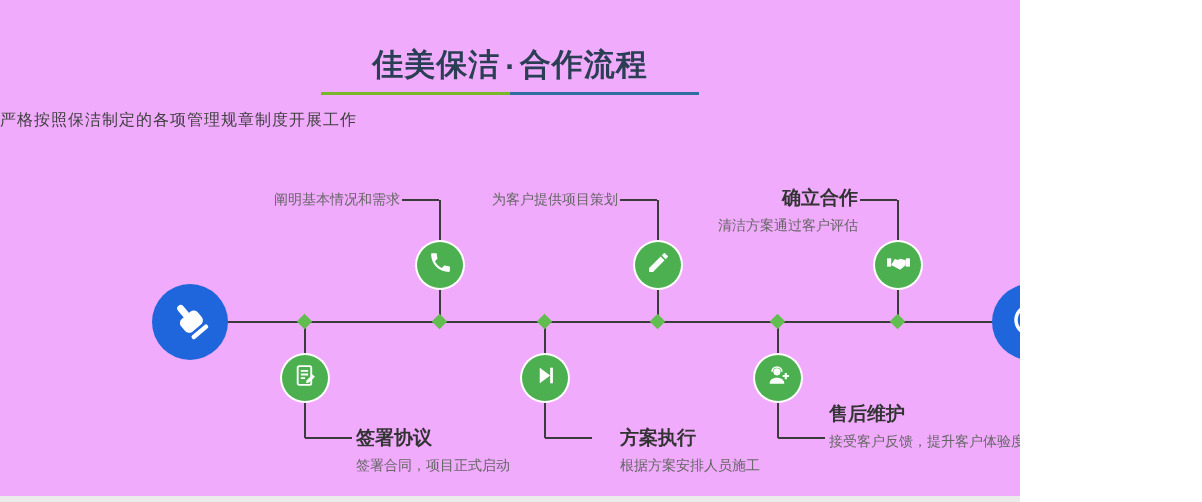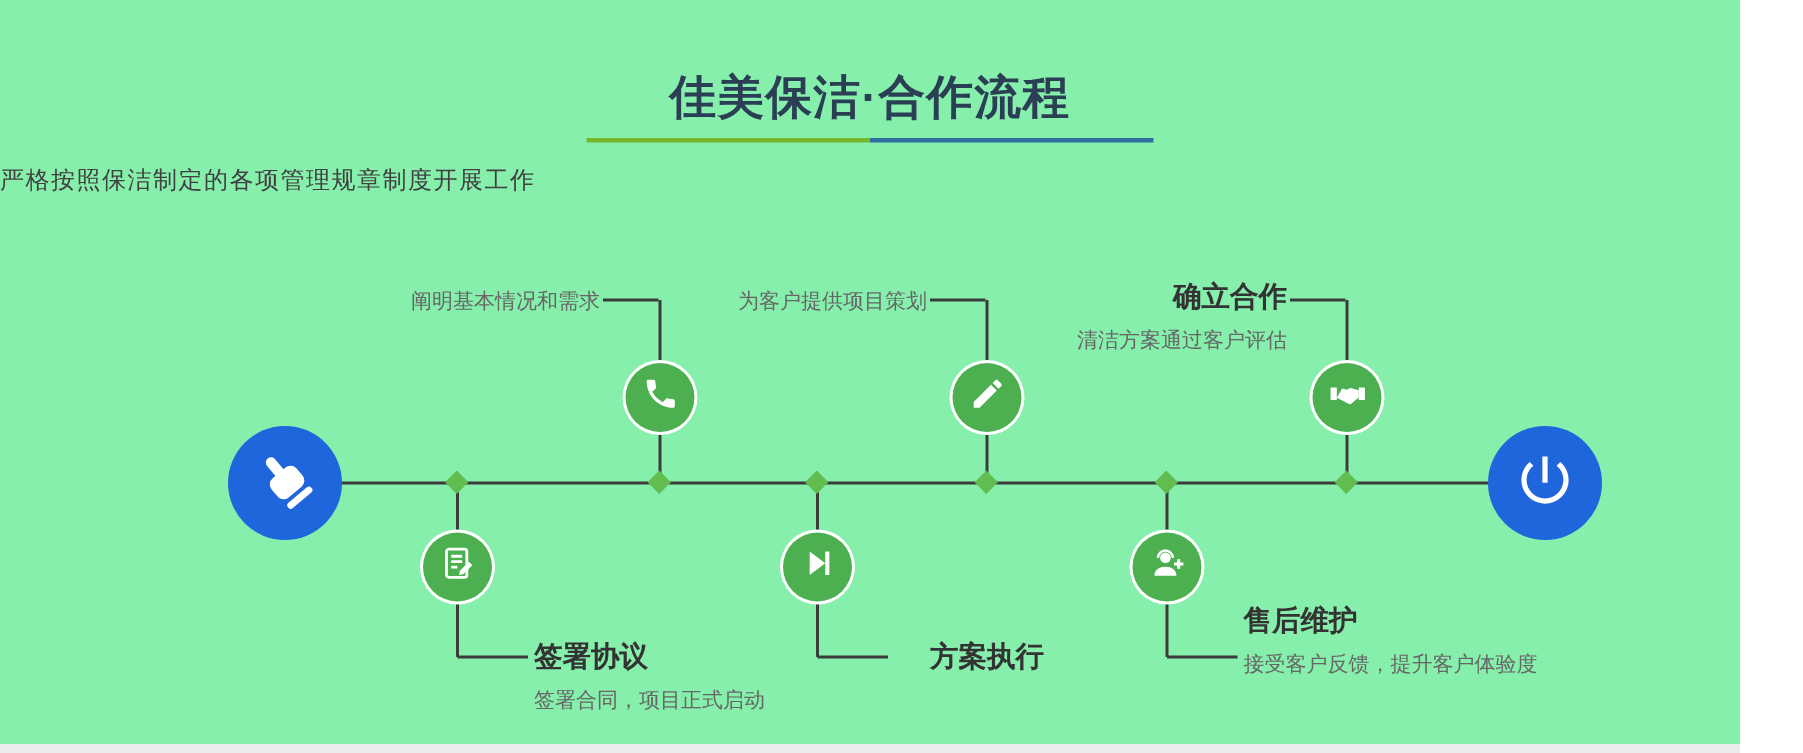--- a/index.html
+++ b/index.html
@@ -1,18 +1,18 @@
 <!DOCTYPE html>
 <html><head>
 <meta charset="utf-8">
 <style>
   html,body{margin:0;padding:0;background:#fff;}
   .canvas{
-    position:relative;width:1160px;height:502px;background:#86efac;
-    font-family:Liberation Sans, sans-serif;overflow:hidden;
+    position:relative;width:1020px;height:502px;background:#f0abfc;
+    font-family:Liberation Mono, monospace;overflow:hidden;
   }
   .title{
     position:absolute;top:44px;left:0;width:100%;margin:0;text-align:center;
     font-size:31px;font-weight:bold;color:#2b3f54;letter-spacing:1px;
   }
   .divider{position:absolute;top:92px;left:50%;transform:translateX(-50%);
     width:378px;height:3px;display:flex;}
   .divider .seg{flex:1;height:100%;}
   .seg-green{background:#76b82a;}
   .seg-blue{background:#2f6e9e;}
@@ -138,20 +138,21 @@
     <div class="node" style="left:522px;top:355px;">
       <span>
         <svg viewBox="0 0 24 24">
             <path fill="currentColor" d="M6.5 4.5l10 7.5-10 7.5z"></path>
             <rect x="16.5" y="4.5" width="2.6" height="15" fill="currentColor"></rect>
           </svg>
       </span>
     </div>
     <div class="label bottom" style="left:620px;top:426px;width:280px;">
       <div class="t">方案执行</div>
+      <div class="d">根据方案安排人员施工</div>
     </div>
   </div>
 
   <div class="step">
     <div class="vline" style="left:777px;top:322px;height:116px;"></div>
     <div class="hline" style="left:778px;top:437px;width:47px;"></div>
     <div class="diamond" style="left:772px;top:316px;"></div>
     <div class="node" style="left:755px;top:355px;">
       <span>
         <svg viewBox="0 0 24 24">

